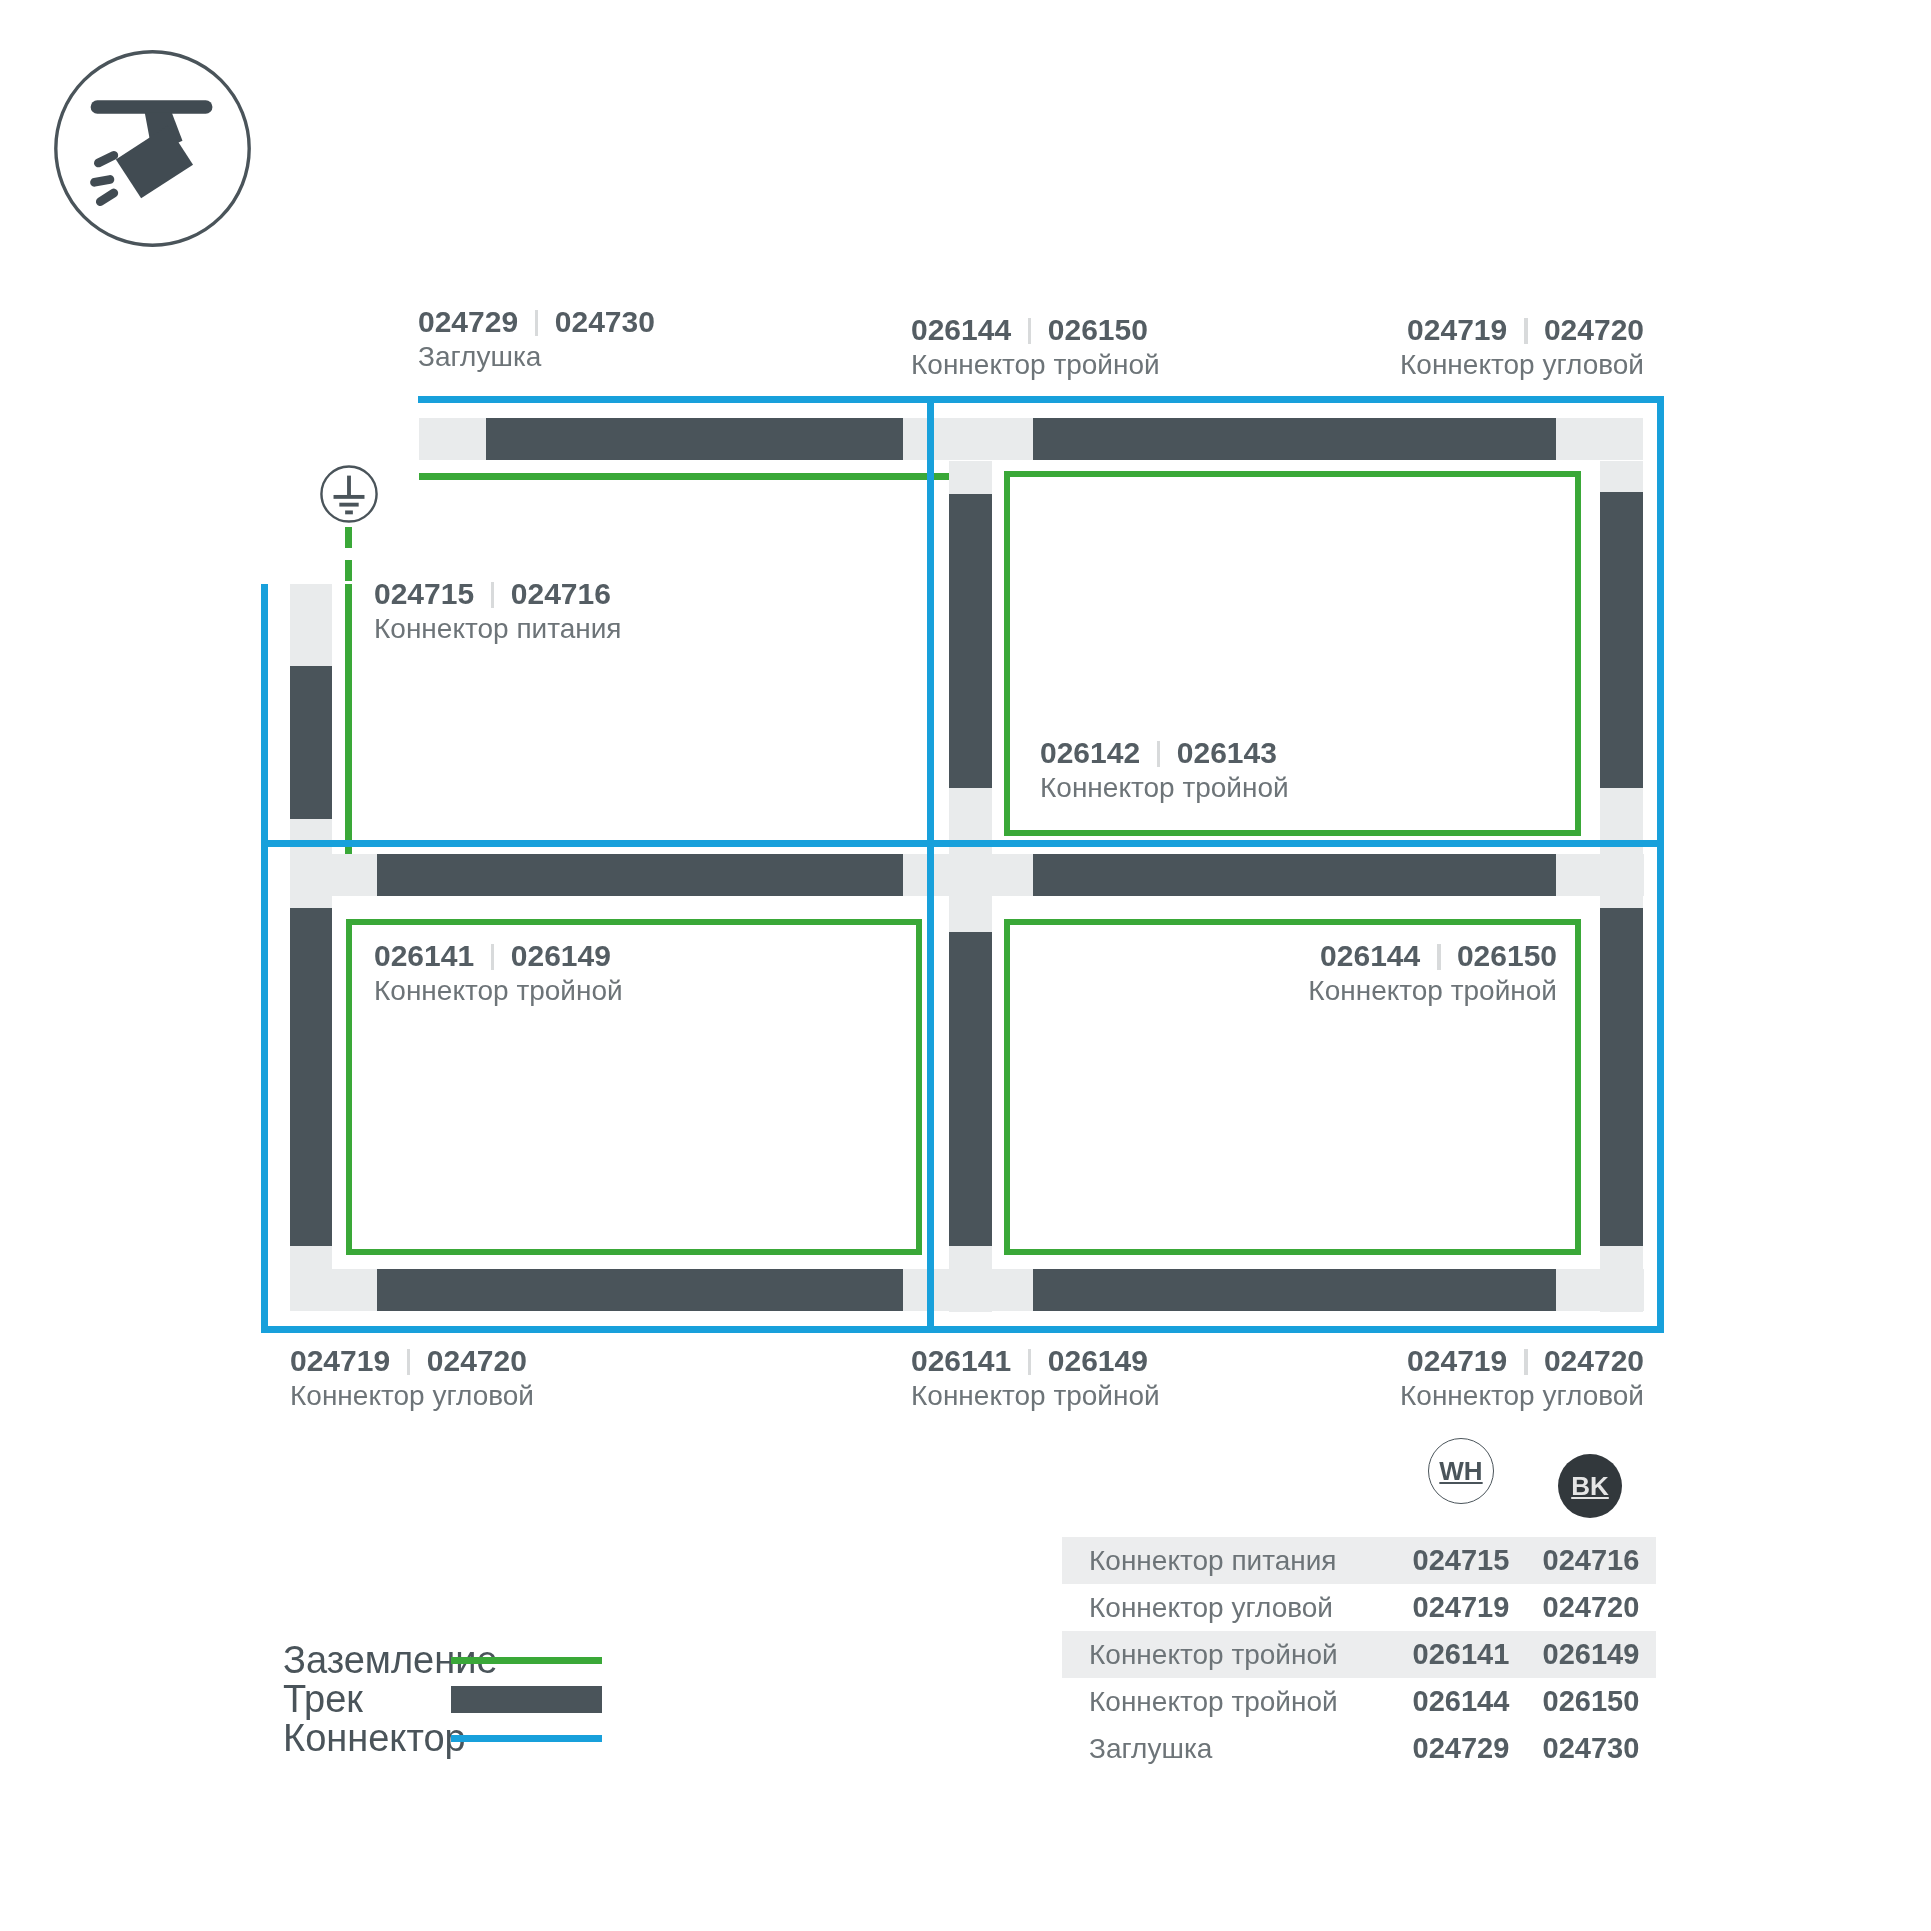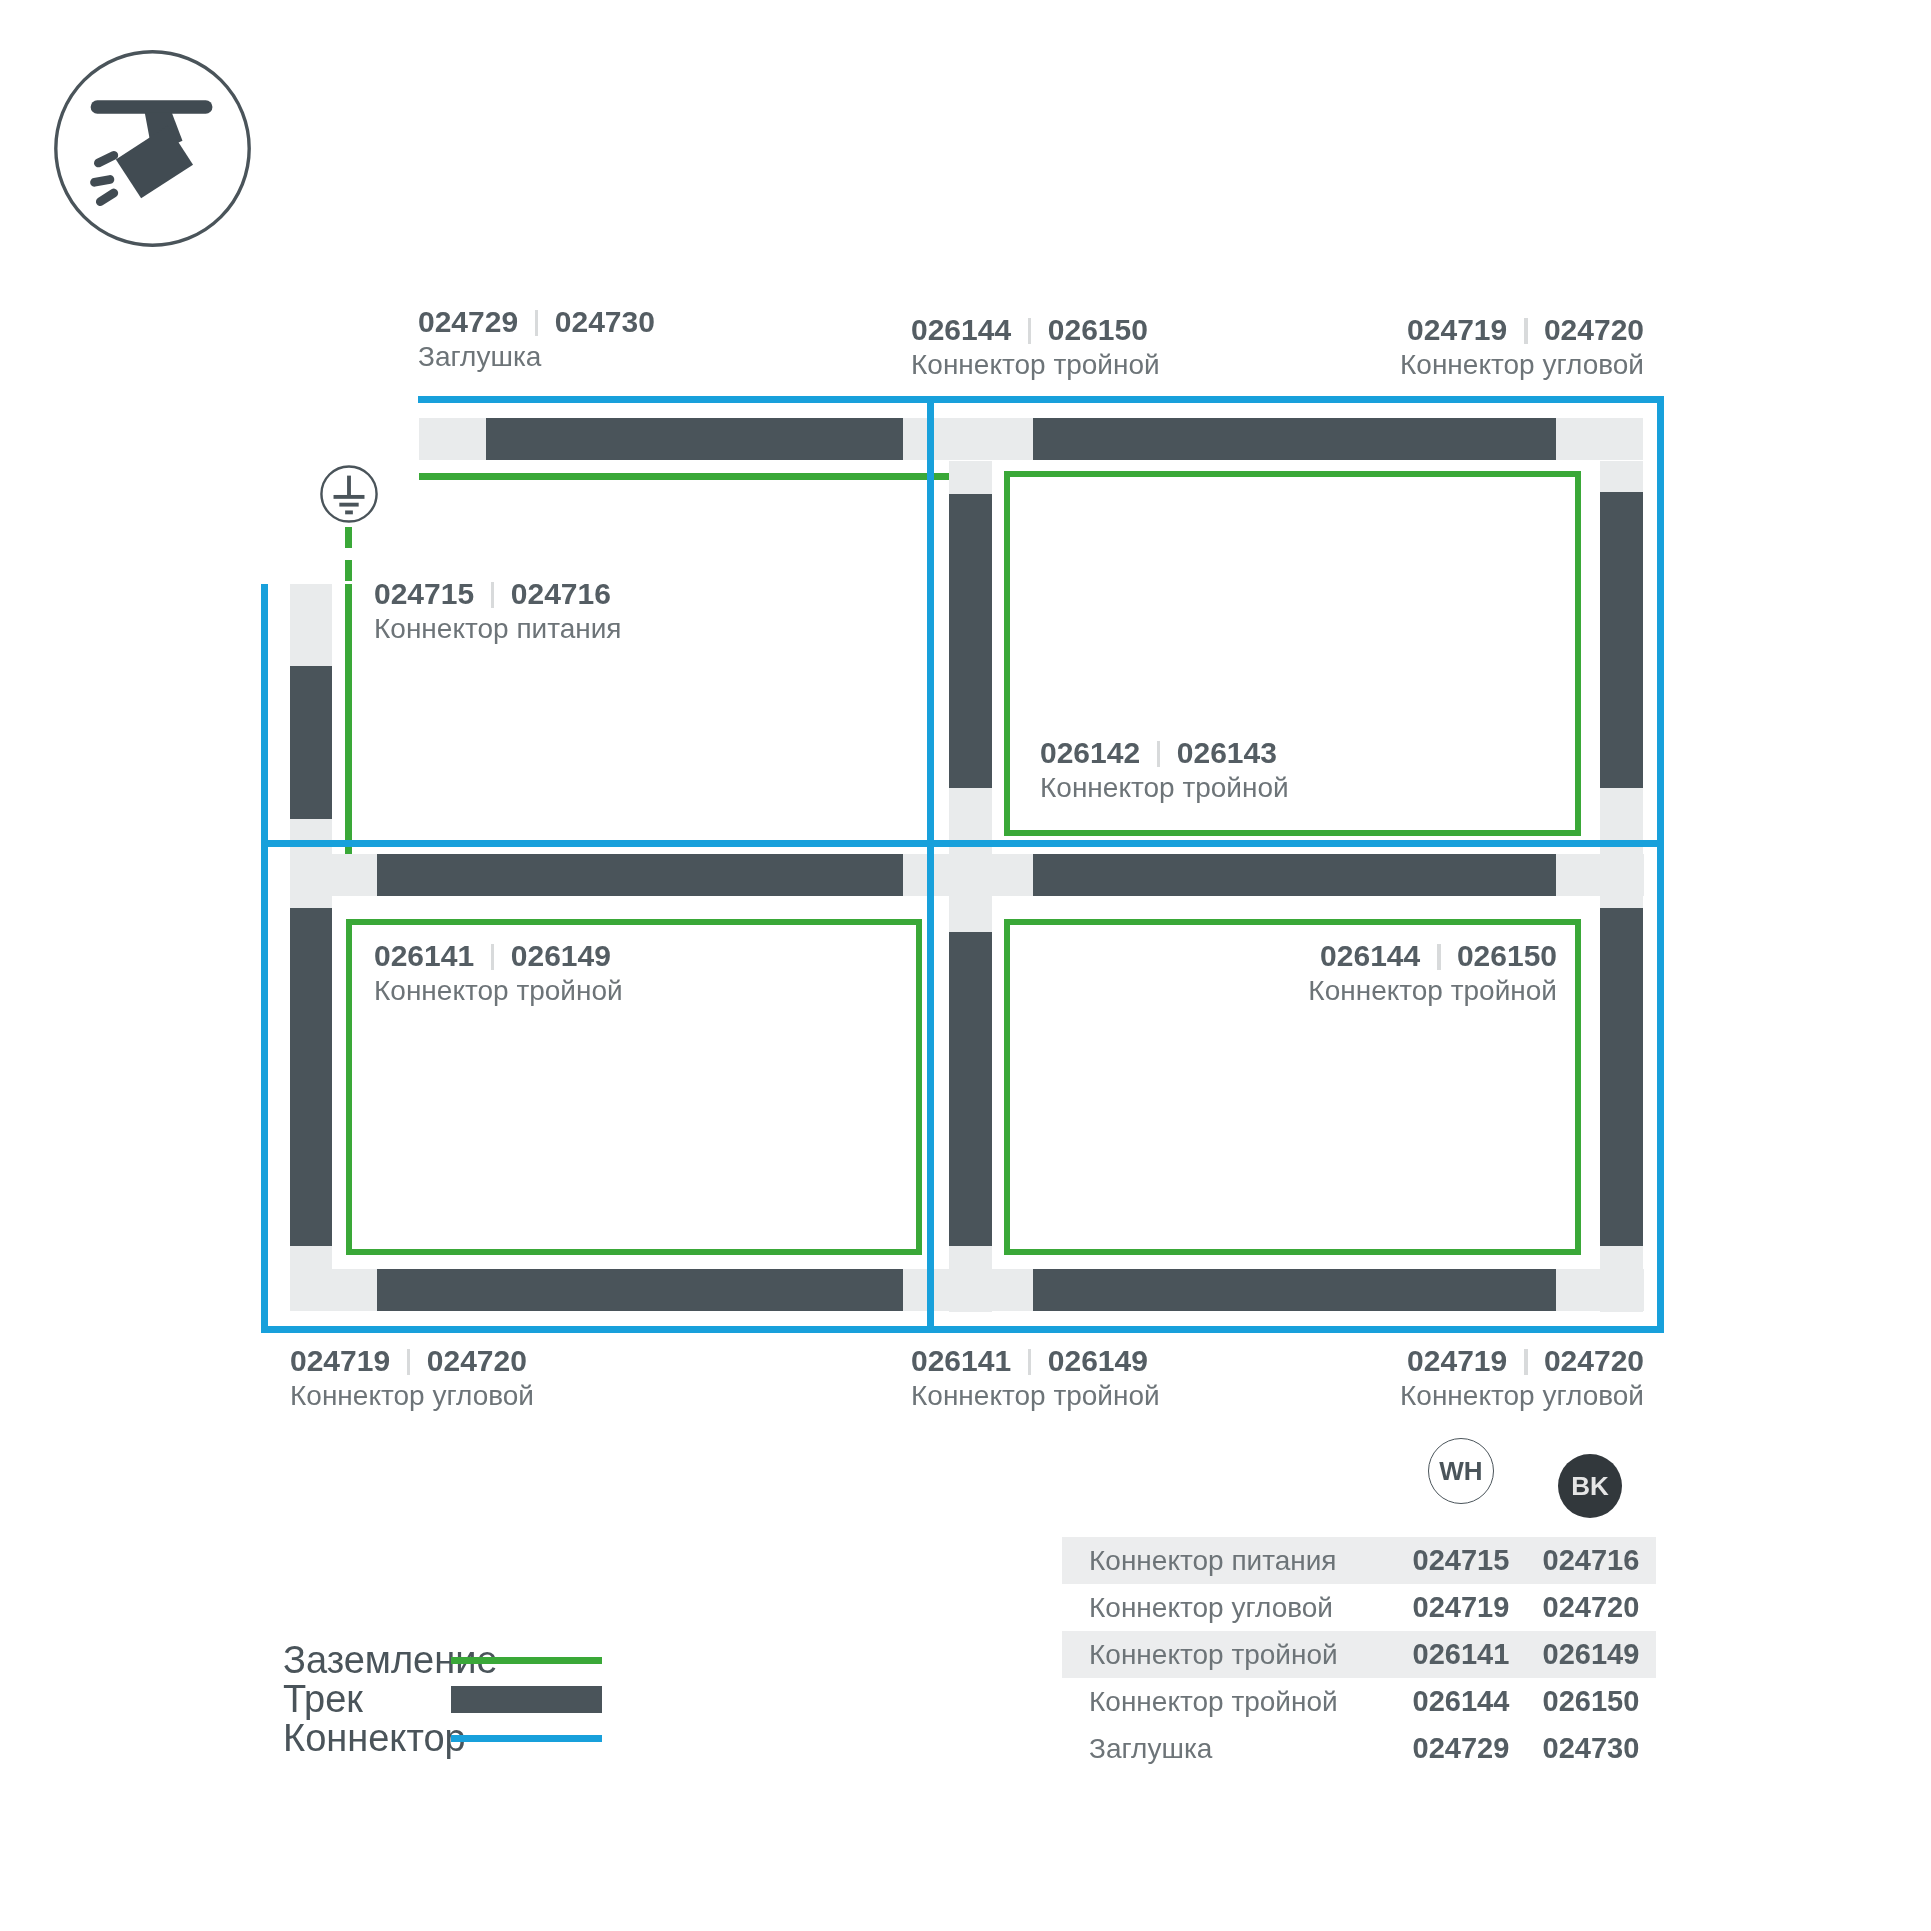--- a/index.html
+++ b/index.html
@@ -25,21 +25,21 @@
 
   .legend{position:absolute;left:283px;top:1641px;z-index:8;}
   .lg-row{display:flex;align-items:center;height:39px;}
   .lg-label{width:168px;font-size:38px;color:var(--track);font-weight:normal;}
   .sw{width:151px;}
   .sw-ground{height:6.8px;background:var(--ground);}
   .sw-track{height:27px;background:var(--track);}
   .sw-neutral{height:6.8px;background:var(--neutral);}
 
   .badge{position:absolute;width:64px;height:64px;border-radius:50%;z-index:8;
-         display:flex;align-items:center;justify-content:center;font-size:26px;font-weight:bold;}
+         display:flex;align-items:center;justify-content:center;font-size:26px;font-weight:bold;text-decoration:underline;}
   .badge-wh{left:1428px;top:1438px;border:1.9px solid var(--track);color:var(--track);background:#fff;}
   .badge-bk{left:1558px;top:1454px;background:var(--badge_dark);color:#e5e5e5;}
 
   .ptable{position:absolute;left:1062px;top:1537px;width:594px;z-index:8;}
   .trow{display:flex;align-items:center;height:47px;}
   .trow.gray{background:var(--row_gray);}
   .tname{flex:1;padding-left:27px;font-size:28px;color:var(--text_mid);}
   .tcode{width:130px;text-align:center;font-size:29px;font-weight:bold;color:var(--text_dark);}
 </style>
 </head>

